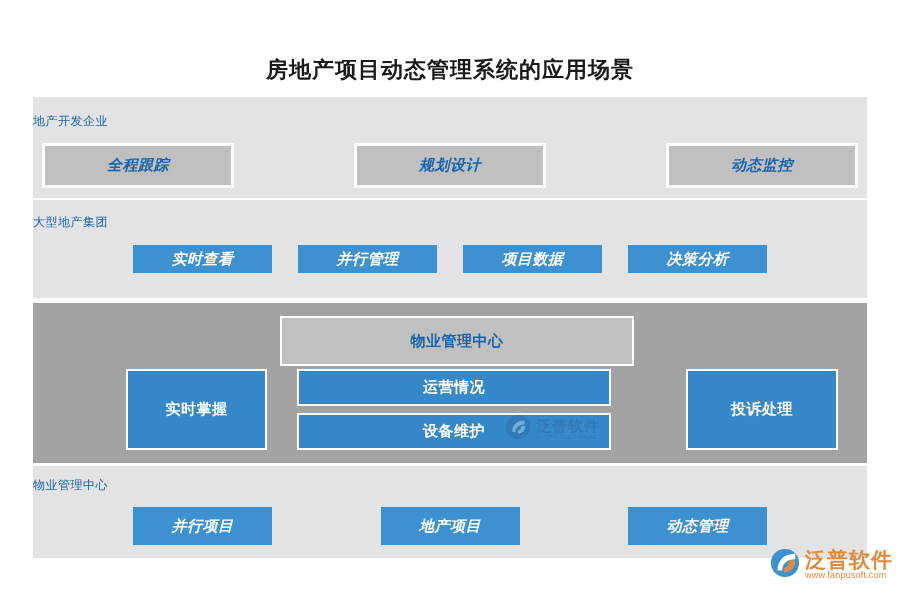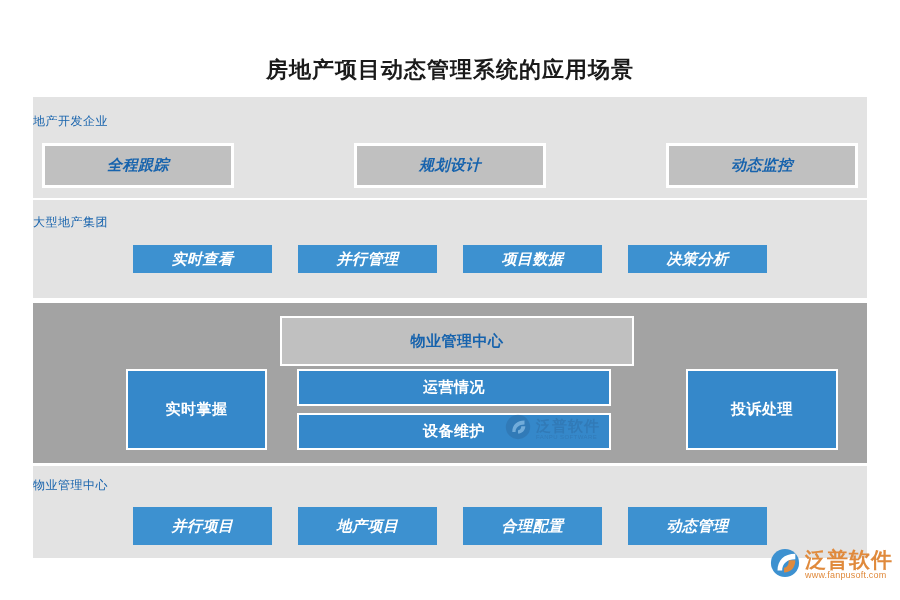--- a/index.html
+++ b/index.html
@@ -240,21 +240,20 @@
   <div class="cell chip-outline mid-bot">设备维护</div>
 
   <div class="cell chip-outline right-cell">投诉处理</div>
 </div>
 
 <div class="band band-light" id="band-4">
   <div class="band-title">物业管理中心</div>
   <div class="row">
     <div class="cell chip-blue">并行项目</div>
     <div class="cell chip-blue">地产项目</div>
-    <div class="cell chip-blue">合理配置</div>
     <div class="cell chip-blue">动态管理</div>
   </div>
 </div>
 
 <div id="watermark-inner">
   <span class="logo-mark">
     <svg width="26" height="26" viewBox="0 0 32 32" aria-hidden="true">
       <circle cx="16" cy="16" r="15" fill="#2a5b8c"></circle>
       <path d="M9 22 C9 13, 15 8, 24 8 L24 13 C17 13, 13 17, 13 22 Z" fill="#ffffff"></path>
       <path d="M16 24 C21 24, 25 20, 25 15 L20 15 C20 18, 18 20, 16 20 Z" fill="#ffffff"></path>

